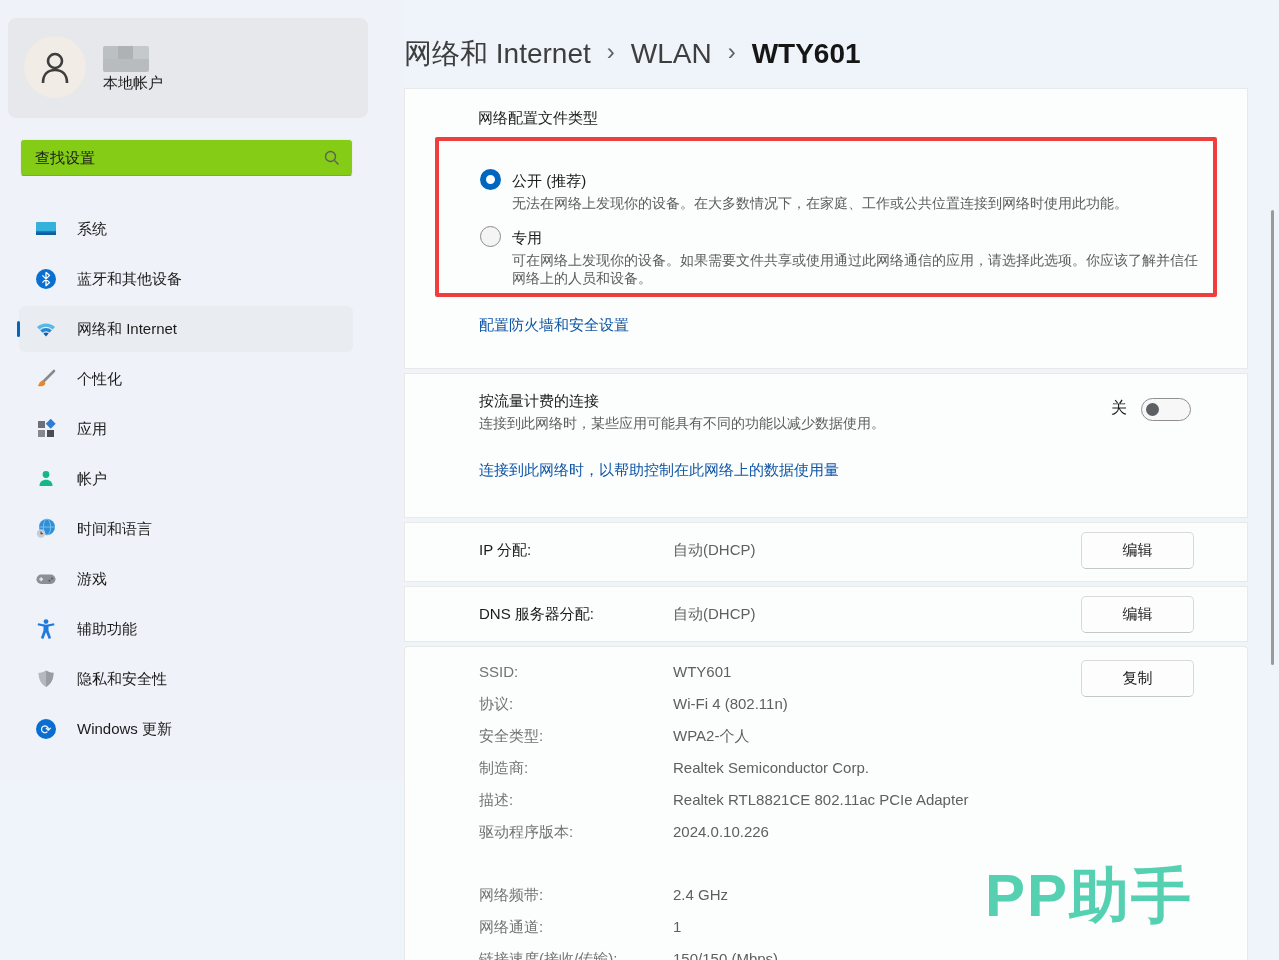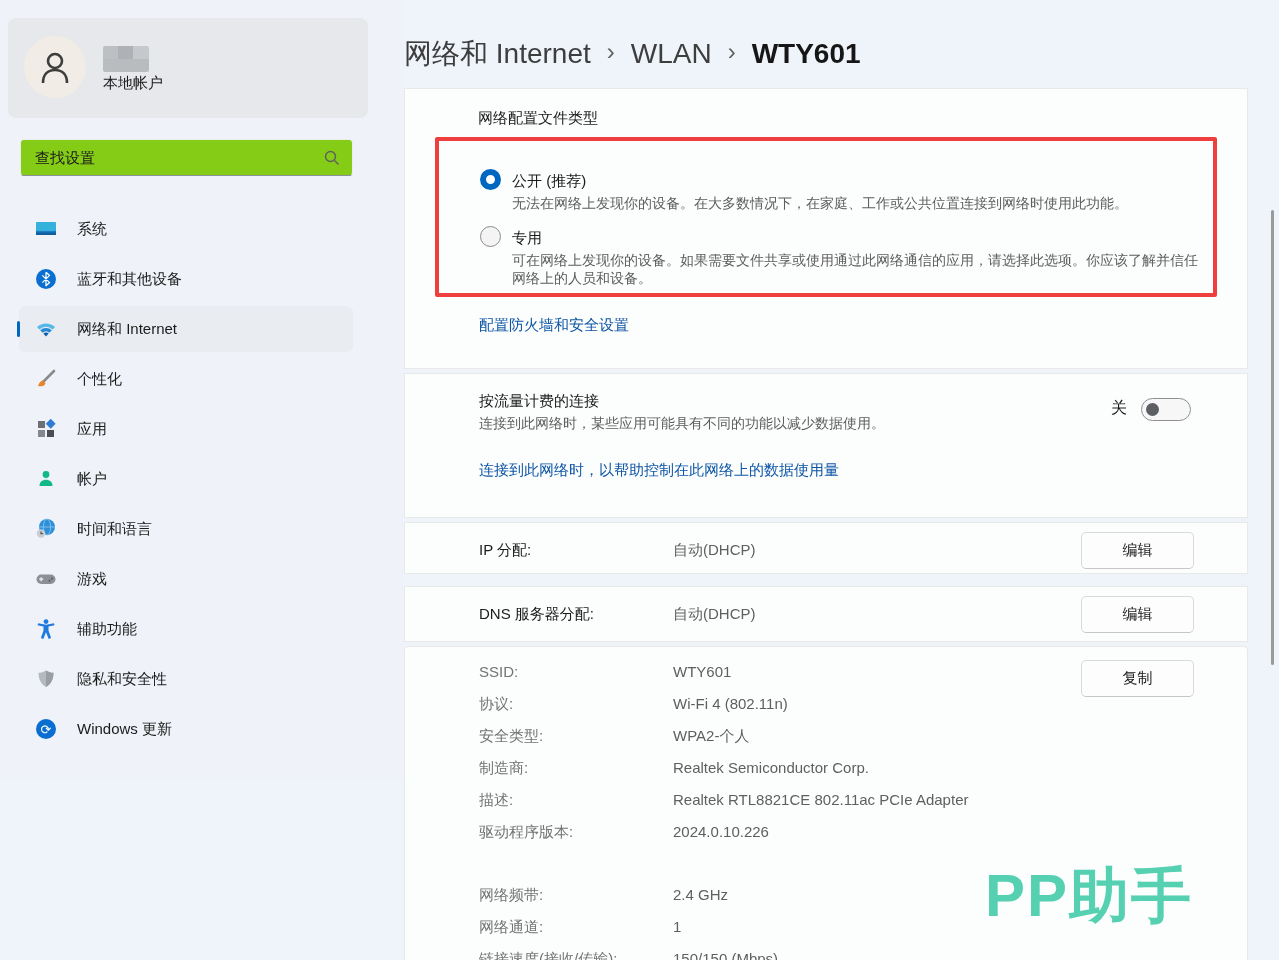--- a/index.html
+++ b/index.html
@@ -35,21 +35,21 @@
 
   
   .breadcrumb { position:absolute; left:404px; top:33px; height:42px; display:flex; align-items:center; font-size:28px; color:#3e3e3e; }
   .crumb { white-space:nowrap; }
   .crumb-sep { margin:0 16px; font-size:24px; color:#606060; transform:translateY(-2px); }
   .crumb-current { font-weight:bold; color:#161616; }
 
   .card { position:absolute; left:404px; width:844px; background:#fcfdfd; border:1px solid #e9e9e9; border-radius:0; }
   .card1 { top:88px; height:281px; }
   .card2 { top:373px; height:145px; }
-  .card3 { top:522px; height:52px; }
+  .card3 { top:522px; height:60px; }
   .card4 { top:586px; height:56px; }
   .card5 { top:646px; height:314px; border-bottom:none; border-radius:4px 4px 0 0; }
 
   .section-heading { position:absolute; left:73px; top:20px; font-size:15px; color:#1a1a1a; }
   .red-box { position:absolute; left:30px; top:48px; width:782px; height:160px; border:4px solid #ee3e3e; border-radius:2px; pointer-events:none; }
 
   .radio-outer { position:absolute; width:21px; height:21px; border-radius:50%; }
   .radio-selected { border:6px solid #0067c0; background:#ffffff; }
   .radio-unselected { border:1px solid #8b8b8b; background:#f4f4f4; }
   .opt-label { position:absolute; font-size:15px; color:#1a1a1a; }

